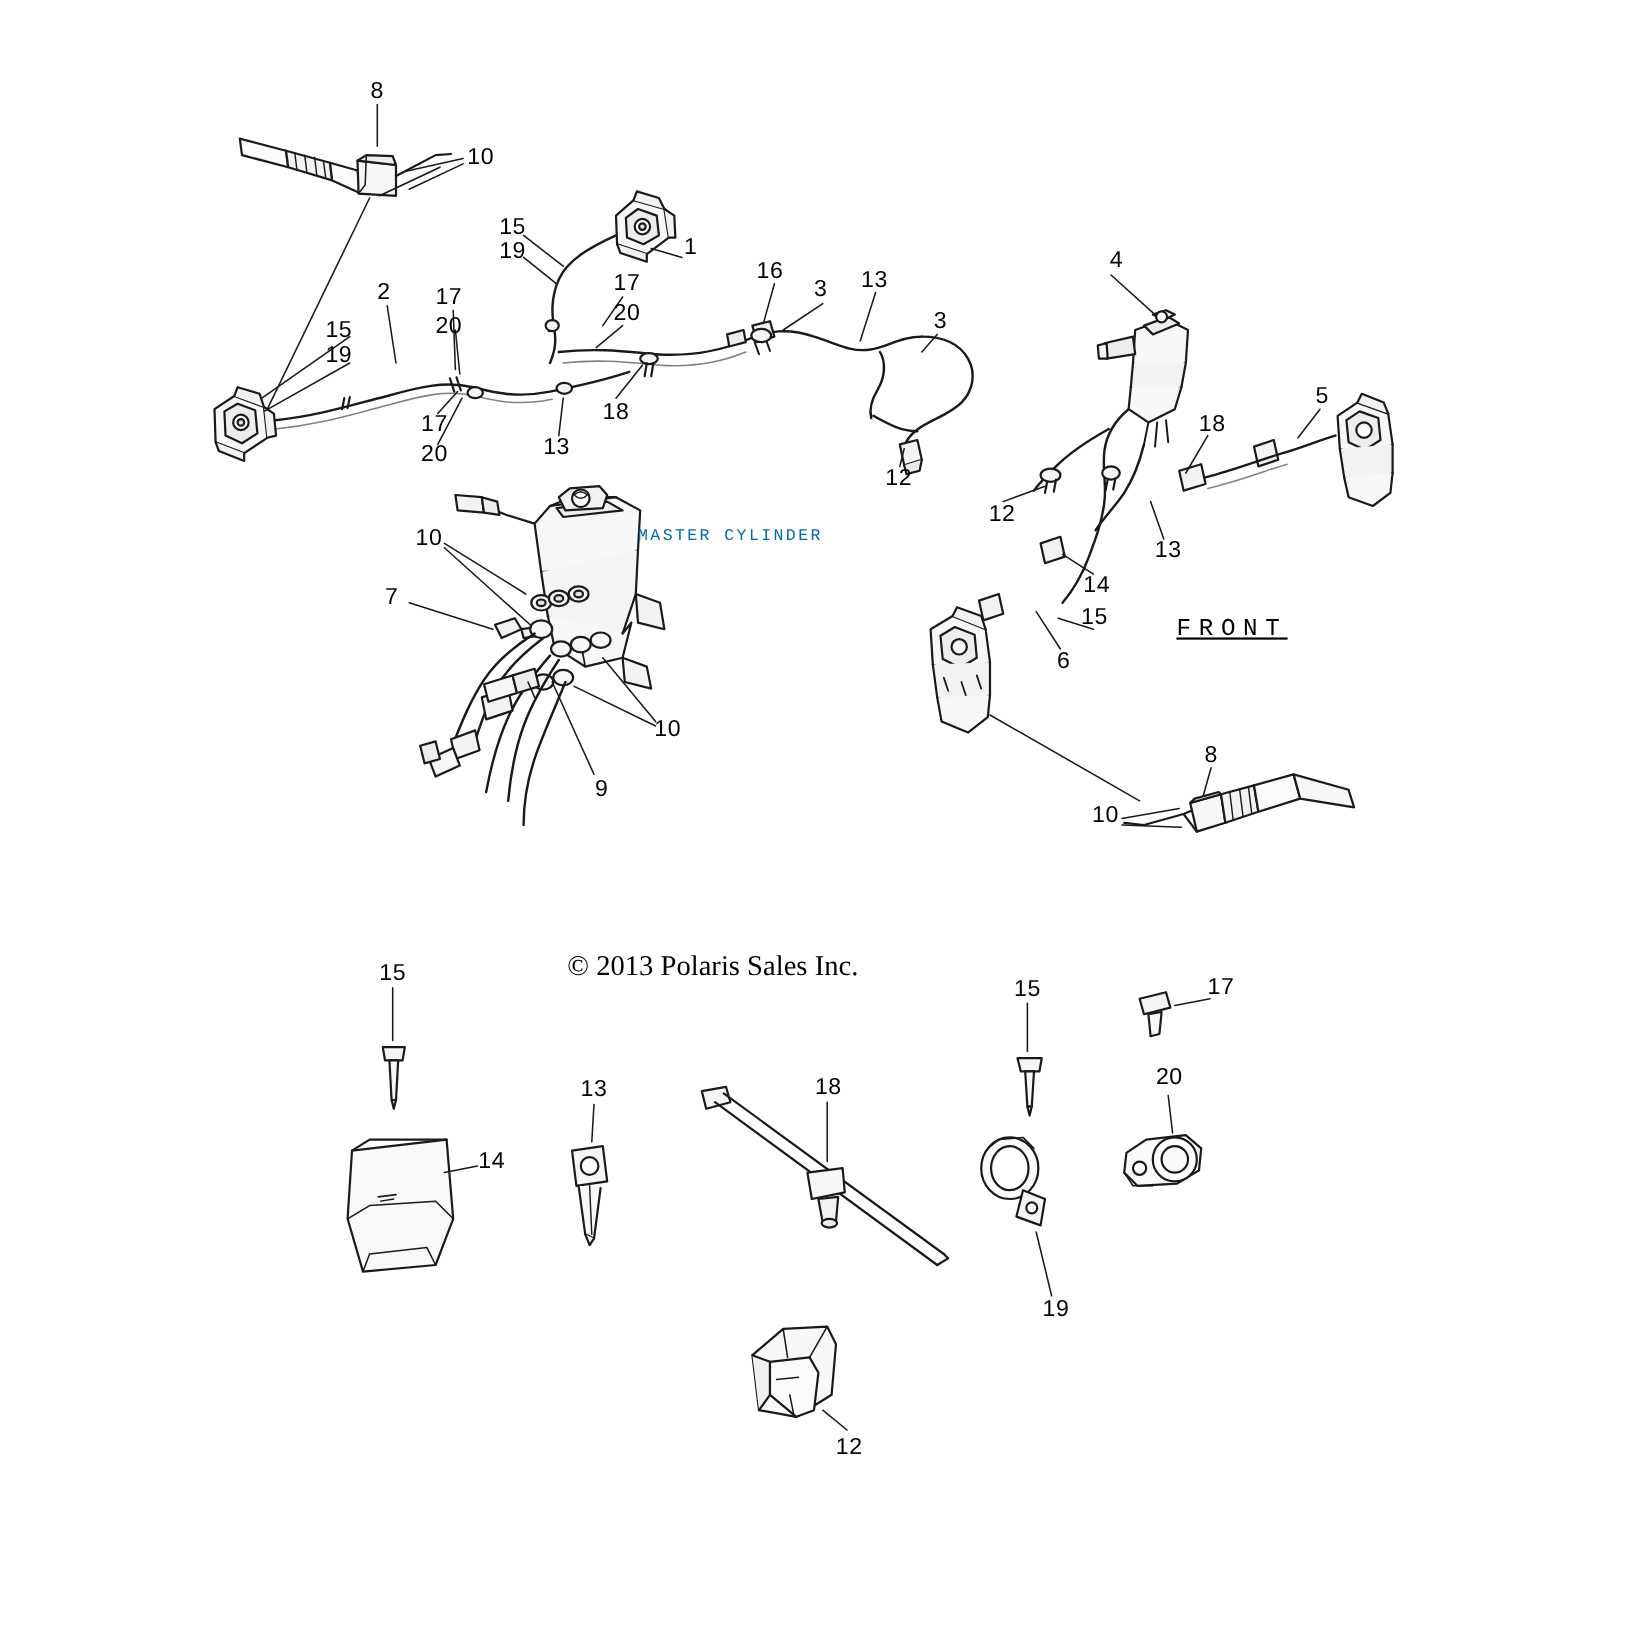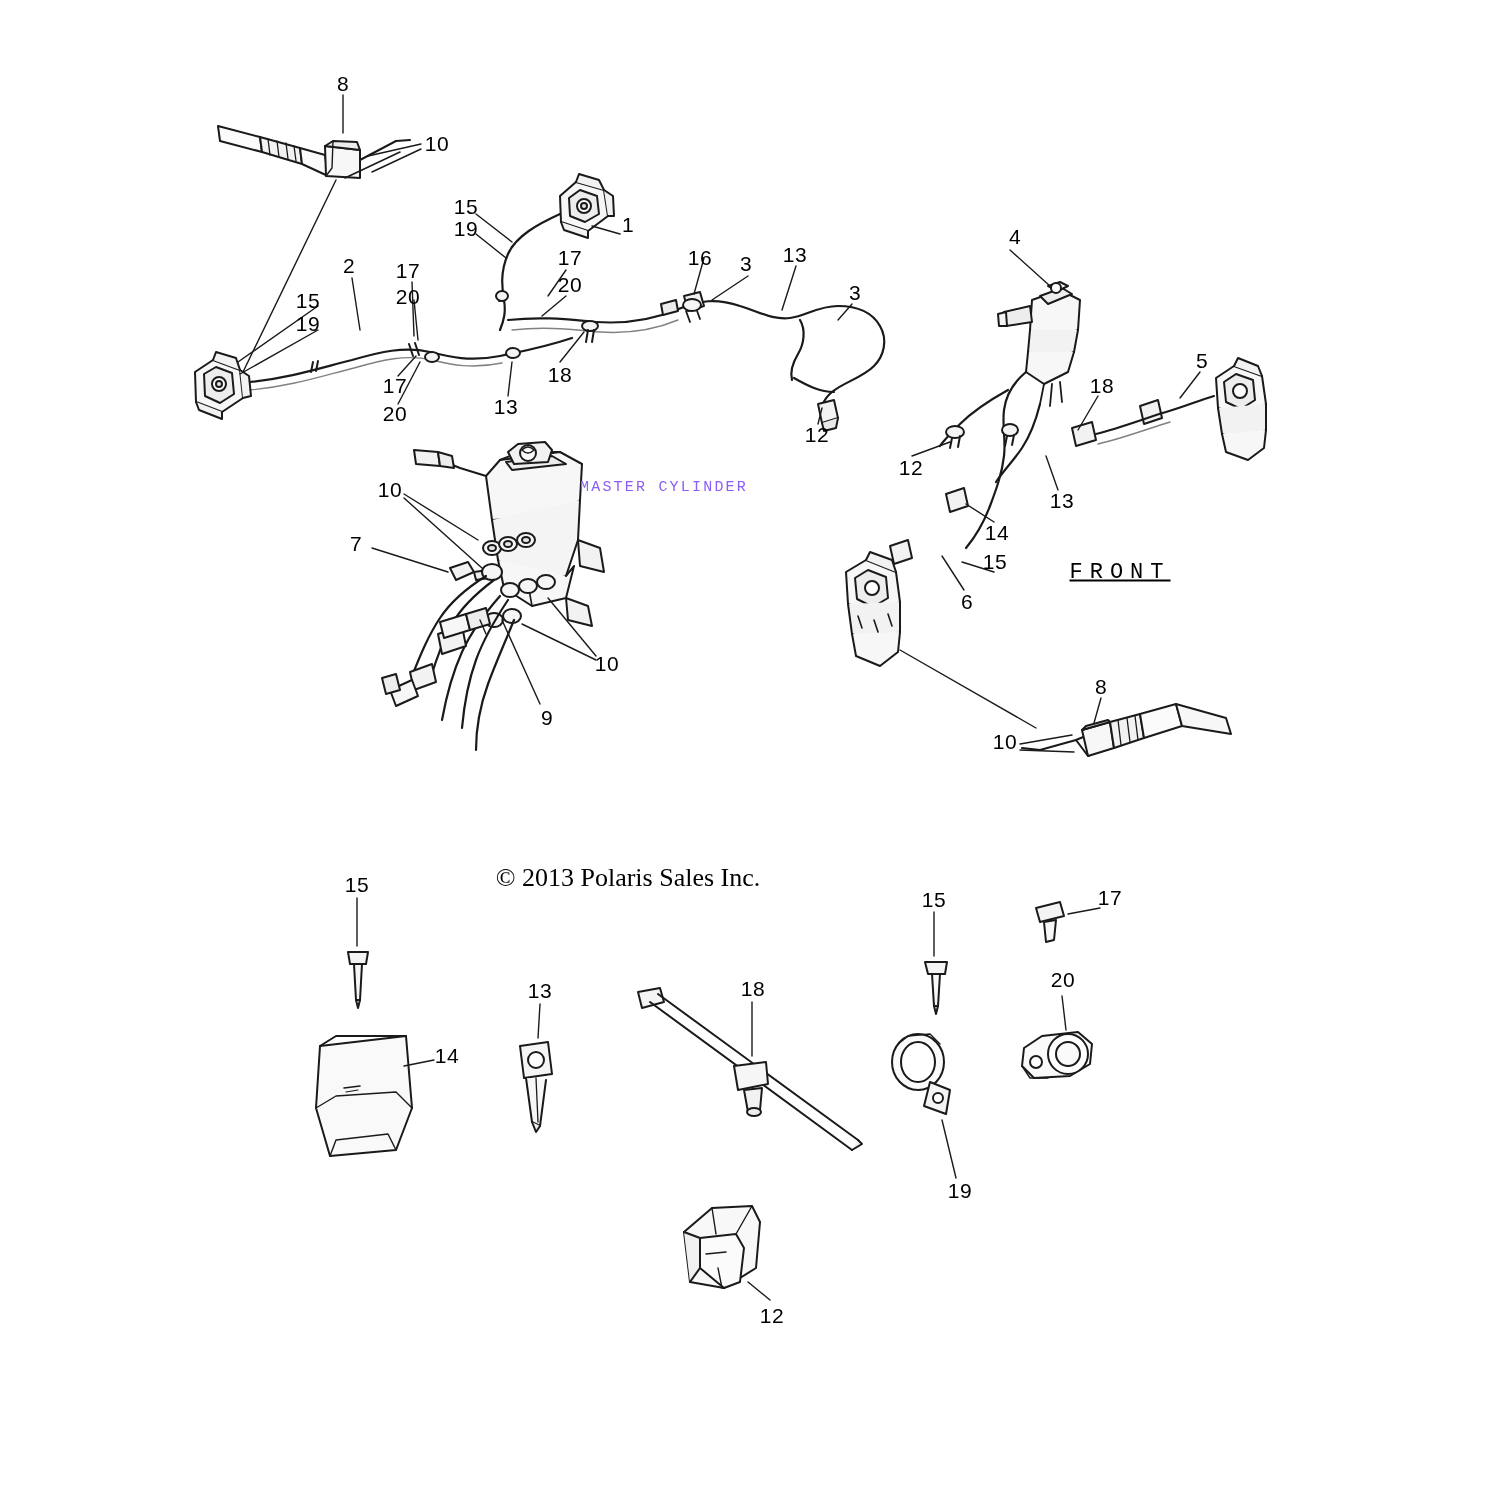--- a/index.html
+++ b/index.html
@@ -29,21 +29,21 @@
     color: #000000;
     line-height: 1;
     white-space: nowrap;
     transform: translate(-50%, -50%);
     letter-spacing: 0.5px;
   }
   .label-text {
     position: absolute;
     font-family: "Liberation Mono", monospace;
     font-size: 15px;
-    color: #8b5cf6;
+    color: #0369a1;
     letter-spacing: 2.2px;
     white-space: nowrap;
     transform: translate(-50%, -50%);
     padding-left: 48px;
   }
   .front-text {
     position: absolute;
     font-family: "Liberation Mono", monospace;
     font-size: 22px;
     color: #000000;
@@ -384,21 +384,21 @@
       <path d="M770,1300 L748,1282" stroke-width="1.4"></path>
 
     </g>
   </svg>
 
   <div class="callout" style="left:343px; top:83px;">8</div>
   <div class="callout" style="left:437px; top:143px;">10</div>
   <div class="callout" style="left:466px; top:206px;">15</div>
   <div class="callout" style="left:466px; top:228px;">19</div>
   <div class="callout" style="left:628px; top:224px;">1</div>
-  <div class="callout" style="left:700px; top:257px;">16</div>
+  <div class="callout" style="left:700px; top:246px;">16</div>
   <div class="callout" style="left:746px; top:263px;">3</div>
   <div class="callout" style="left:795px; top:254px;">13</div>
   <div class="callout" style="left:1015px; top:236px;">4</div>
   <div class="callout" style="left:349px; top:265px;">2</div>
   <div class="callout" style="left:408px; top:270px;">17</div>
   <div class="callout" style="left:570px; top:257px;">17</div>
   <div class="callout" style="left:570px; top:284px;">20</div>
   <div class="callout" style="left:855px; top:292px;">3</div>
   <div class="callout" style="left:308px; top:300px;">15</div>
   <div class="callout" style="left:408px; top:296px;">20</div>
@@ -427,15 +427,15 @@
   <div class="callout" style="left:540px; top:990px;">13</div>
   <div class="callout" style="left:753px; top:988px;">18</div>
   <div class="callout" style="left:1063px; top:979px;">20</div>
   <div class="callout" style="left:447px; top:1055px;">14</div>
   <div class="callout" style="left:960px; top:1190px;">19</div>
   <div class="callout" style="left:772px; top:1315px;">12</div>
 
   <div class="label-text" style="left:640px; top:487px;">MASTER CYLINDER</div>
   <div class="front-text" style="left:1120px; top:572px;text-decoration:underline;">FRONT</div>
 
-  <div class="copyright" style="left:628px; top:878px;">© 2013 Polaris Sales Inc.</div>
+  <div class="copyright" style="left:648px; top:878px;">© 2013 Polaris Sales Inc.</div>
 
 </div>
 
 </body></html>

